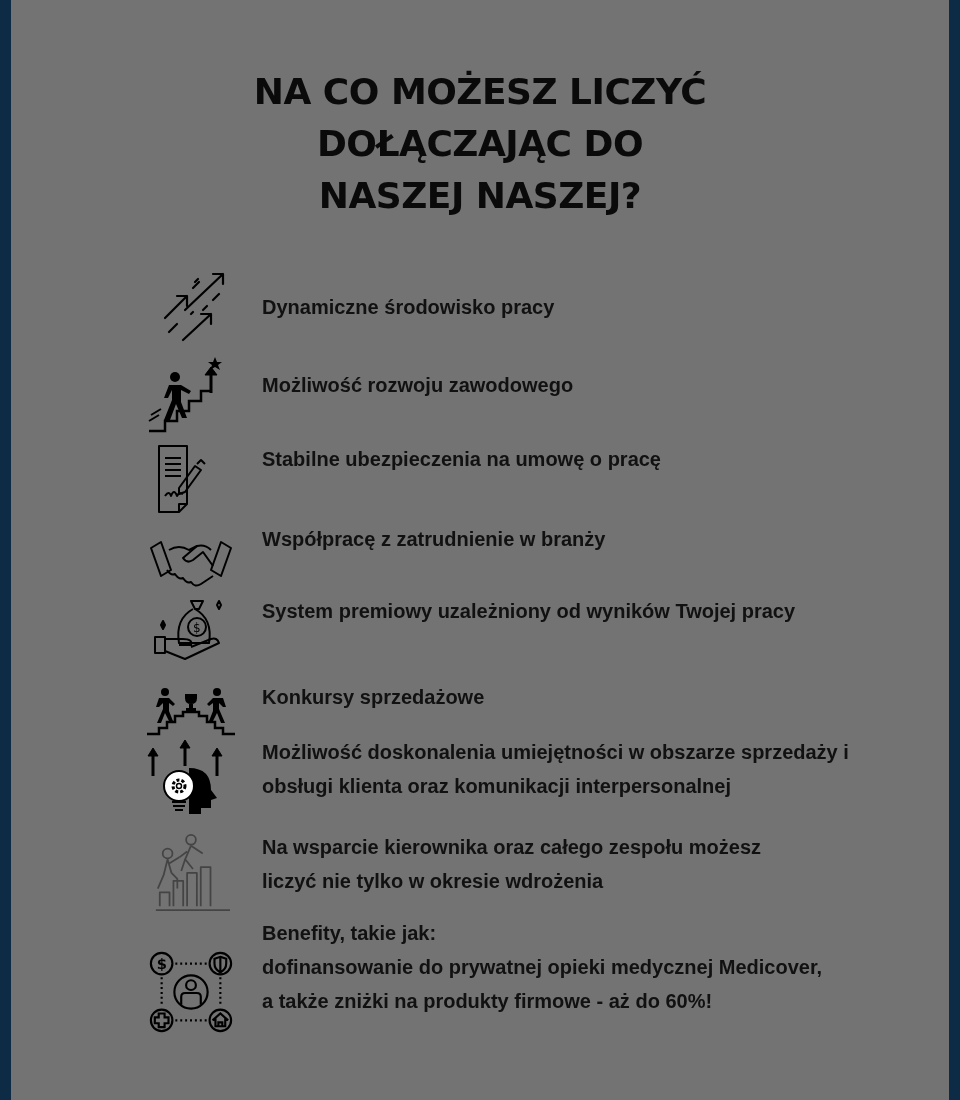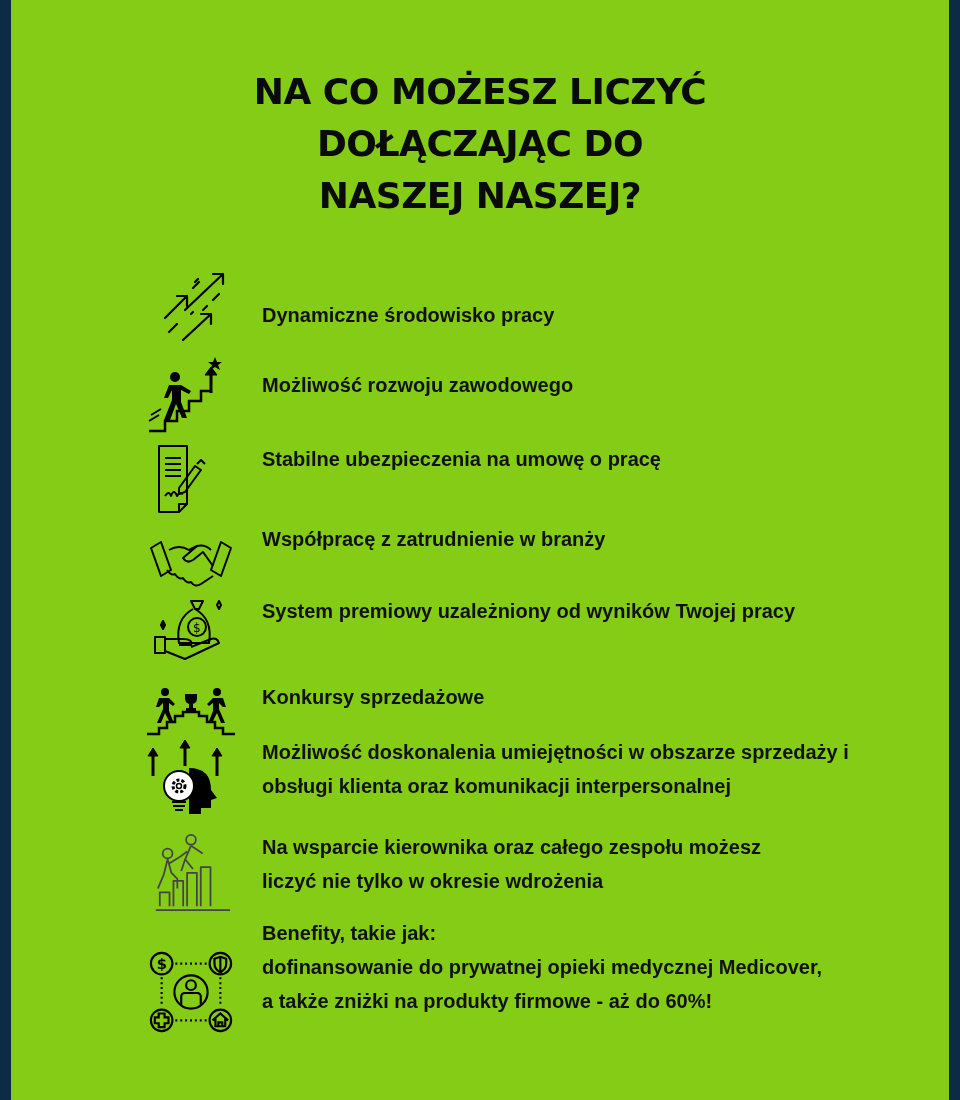--- a/index.html
+++ b/index.html
@@ -1,21 +1,21 @@
 <!DOCTYPE html>
 <html><head>
 <meta charset="utf-8">
 <style>
   html, body { margin: 0; padding: 0; }
   body {
     width: 960px; height: 1100px; background: #0d2b45; position: relative; overflow: hidden;
     font-family: "Liberation Sans", sans-serif;
   }
   .page {
-    position: absolute; left: 11px; top: 0; width: 938px; height: 1100px; background: #84cc16;
+    position: absolute; left: 11px; top: 0; width: 938px; height: 1100px; background: #737373;
   }
   .title {
     position: absolute; left: 0; top: 66px; width: 938px; text-align: center;
     font-family: "DejaVu Sans", sans-serif; font-weight: bold; font-size: 36px;
     line-height: 52px; color: #0a0a0a; letter-spacing: -0.5px;
   }
   .title div { white-space: nowrap; }
   .item { position: absolute; left: 0; width: 938px; }
   .icon { position: absolute; width: 92px; height: 80px; left: 134px; }
   .icon svg { width: 100%; height: 100%; }
@@ -42,21 +42,21 @@
         <path d="M40 40 L78 4 M78 4 l-10 0 M78 4 l0 10"></path>
         <path d="M38 70 L66 44 M66 44 l-10 0 M66 44 l0 10"></path>
         <path d="M24 62 l8 -8"></path>
           <path d="M48 18 l6 -6"></path>
           <path d="M58 40 l4 -4"></path>
           <path d="M68 30 l6 -6"></path>
         <path d="M50 12 l3 -3"></path>
           <path d="M46 44 l2 -2"></path>
       </svg>
     </div>
-    <div class="text" style="top:28px">Dynamiczne środowisko pracy</div>
+    <div class="text" style="top:20px">Dynamiczne środowisko pracy</div>
   </div>
 
   <div class="item" style="top:355px">
     <div class="icon" style="top:0">
       <svg viewBox="0 0 92 80" fill="#000" stroke="#000">
         <path d="M4 76 h16 v-10 h12 v-10 h12 v-10 h12 v-10 h10" fill="none" stroke-width="2.5"></path>
         <path d="M66 38 V16" fill="none" stroke-width="3"></path>
           <path d="M60 20 l6 -8 l6 8 z"></path>
         <circle cx="30" cy="22" r="5" stroke="none"></circle>
         <path d="M24 30 h12 l10 6 l-2 3 l-8 -4 v12 l6 16 h-5 l-6 -14 l-6 16 h-6 l8 -20 v-10 l-4 8 h-4 z" stroke="none"></path>

